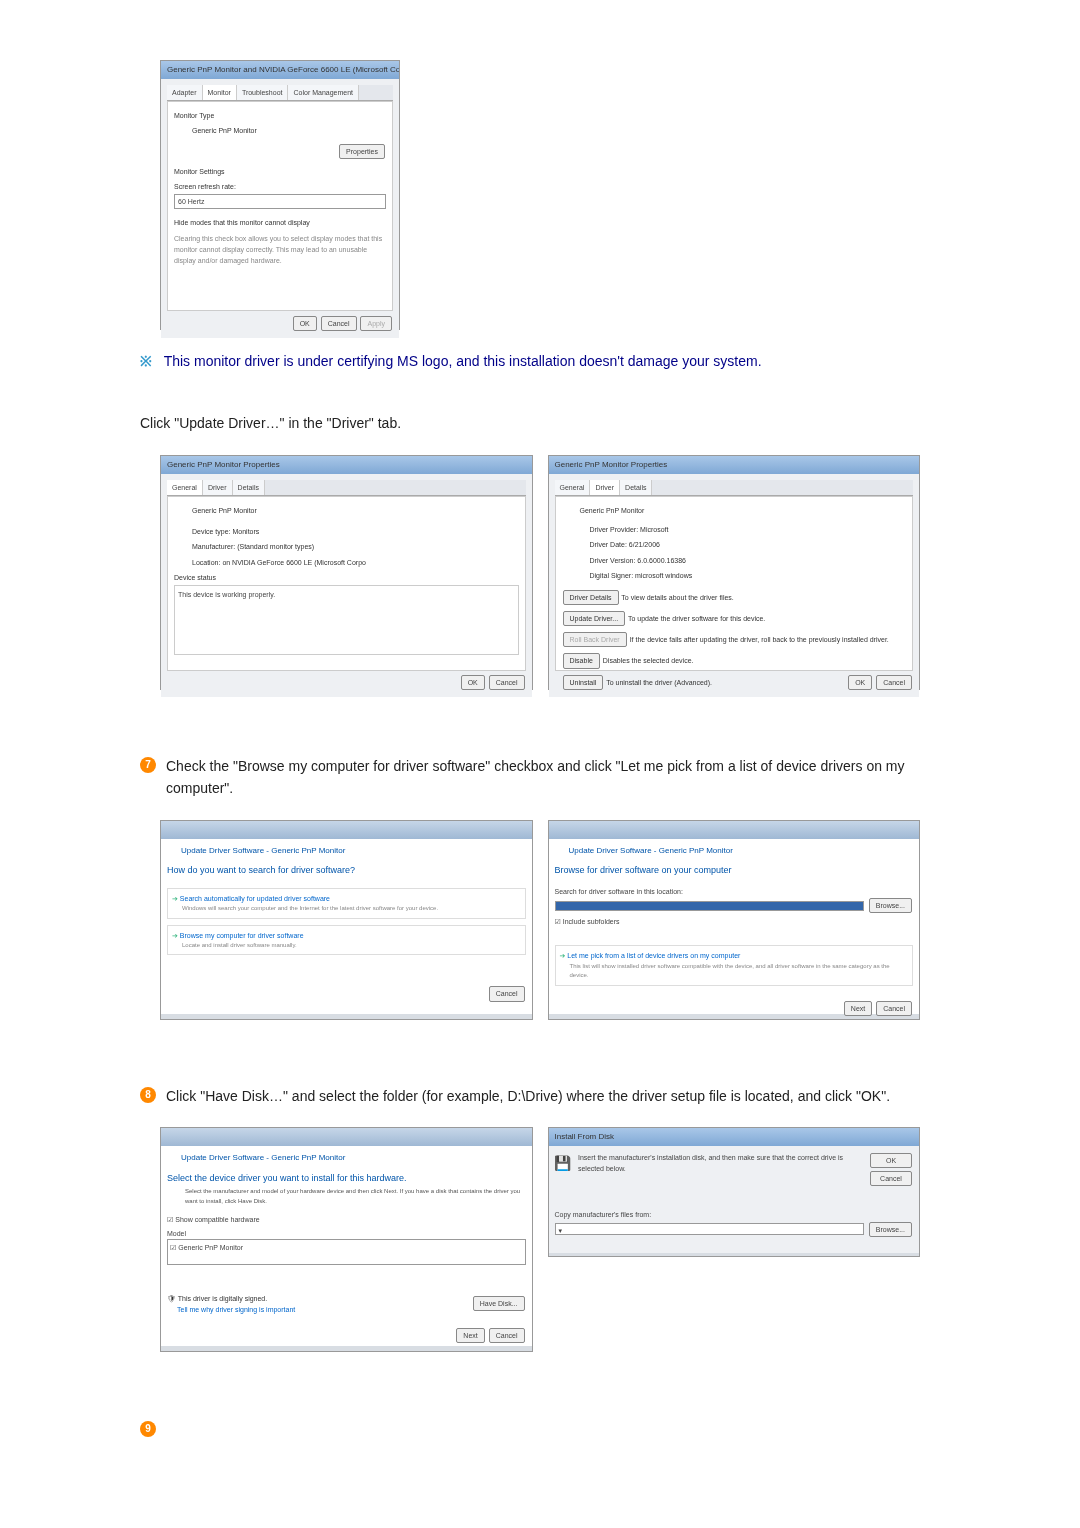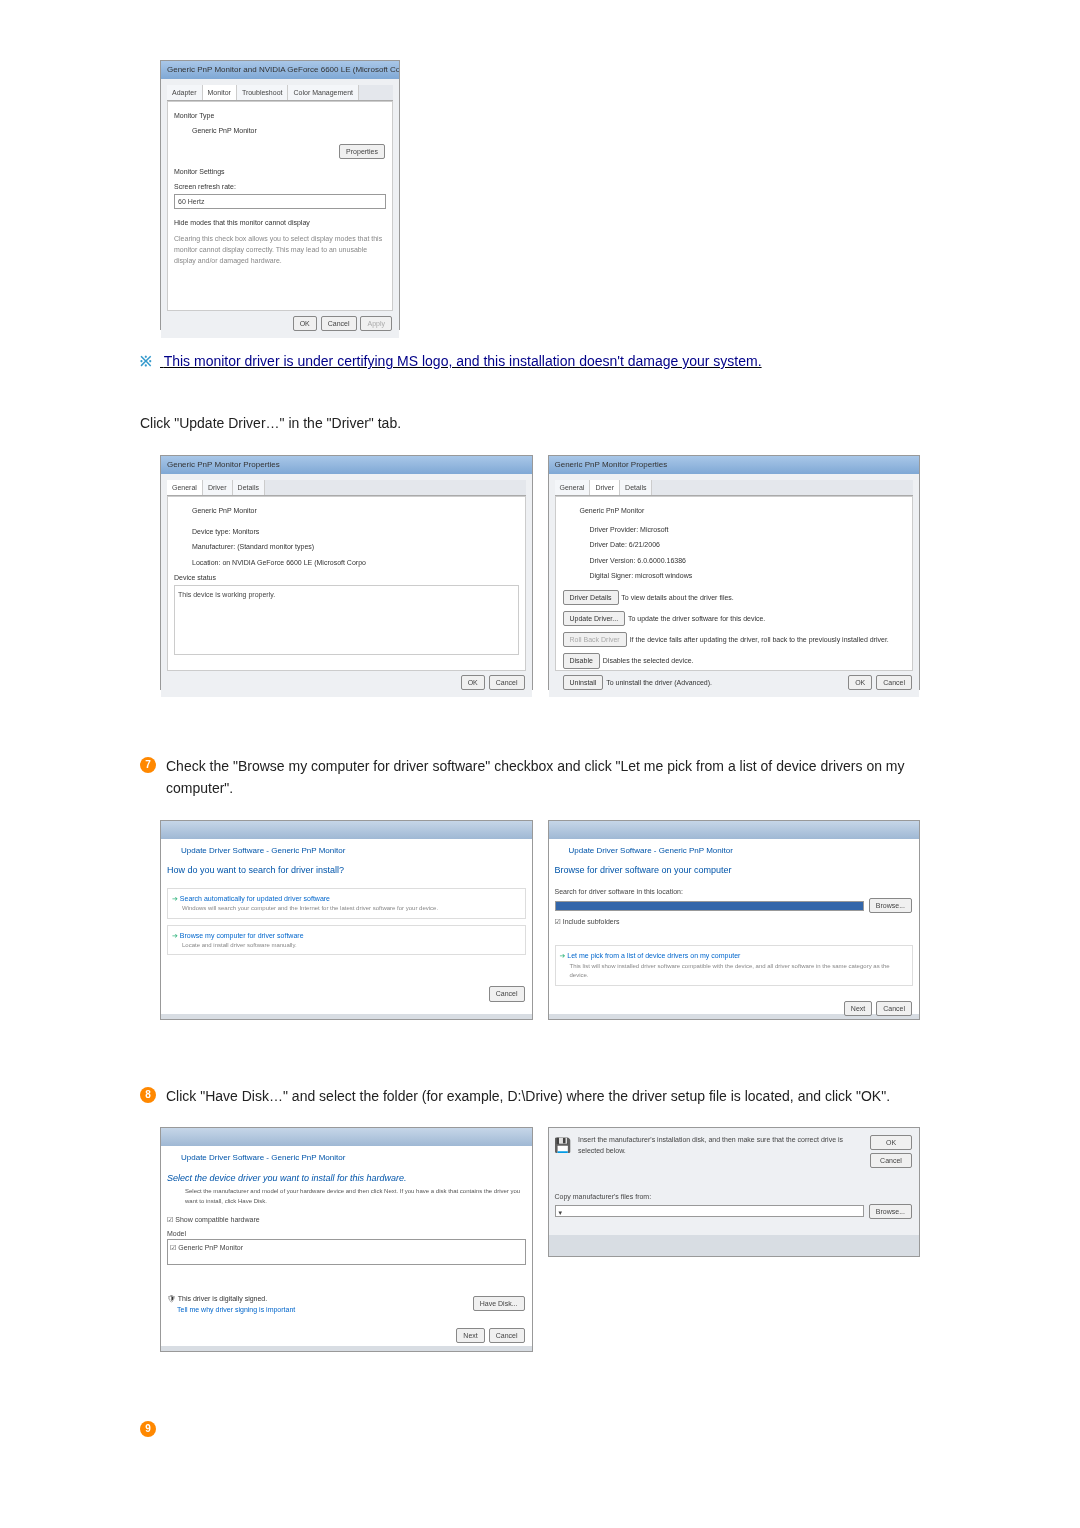--- a/index.html
+++ b/index.html
@@ -56,21 +56,20 @@
     }
     .text-link {
       color: #0000dd;
     }
     .text-body {
       color: #222;
     }
     .step-text {
       margin-left: 0px;
       margin-bottom: 10px;
-      text-decoration: underline;
     }
     .indented {
       margin-left: 28px;
     }
     .two-col {
       display: flex;
       gap: 15px;
       margin-left: 20px;
       margin-bottom: 25px;
     }
@@ -246,21 +245,21 @@
   <span class="orange-circle">7</span>
   <span class="text-body">Check the "Browse my computer for driver software" checkbox and click "Let me pick from a list of device drivers on my computer".</span>
 </div>
 
 <div class="two-col">
   <div class="screenshot col-shot wizard-frame">
     <div class="win-title" style="background:linear-gradient(#c6d6e8,#9fb8d4);"></div>
     <div class="win-body" style="background:#fff;height:175px;">
       <div class="text-blue-small" style="padding-left:14px;">Update Driver Software - Generic PnP Monitor</div>
       <div style="height:6px;"></div>
-      <div class="text-blue-small" style="font-size:9px;">How do you want to search for driver install?</div>
+      <div class="text-blue-small" style="font-size:9px;">How do you want to search for driver software?</div>
       <div style="height:10px;"></div>
       <div style="border:1px solid #ddd;padding:4px;margin-bottom:6px;">
         <div style="color:#0066cc;font-size:7px;"><span style="color:#4b8;">➔</span> <span>Search automatically for updated driver software</span></div>
         <div style="font-size:6px;color:#888;padding-left:10px;">Windows will search your computer and the Internet for the latest driver software for your device.</div>
       </div>
       <div style="border:1px solid #ddd;padding:4px;">
         <div style="color:#0066cc;font-size:7px;"><span style="color:#4b8;">➔</span> <span>Browse my computer for driver software</span></div>
         <div style="font-size:6px;color:#888;padding-left:10px;">Locate and install driver software manually.</div>
       </div>
       <div style="text-align:right;margin-top:30px;">
@@ -301,21 +300,21 @@
   <span class="orange-circle">8</span>
   <span class="text-body">Click "Have Disk…" and select the folder (for example, D:\Drive) where the driver setup file is located, and click "OK".</span>
 </div>
 
 <div class="two-col">
   <div class="screenshot col-shot" style="height:225px;">
     <div class="win-title" style="background:linear-gradient(#c6d6e8,#9fb8d4);"></div>
     <div class="win-body" style="background:#fff;height:200px;">
       <div class="text-blue-small" style="padding-left:14px;">Update Driver Software - Generic PnP Monitor</div>
       <div style="height:6px;"></div>
-      <div class="text-blue-small" style="font-size:9px;font-style:italic;">Select the device driver you want to install for this hardware.</div>
+      <div class="text-blue-small" style="font-size:9px;">Select the device driver you want to install for this hardware.</div>
       <div style="font-size:6px;color:#555;padding-left:18px;margin-top:2px;">Select the manufacturer and model of your hardware device and then click Next. If you have a disk that contains the driver you want to install, click Have Disk.</div>
       <div style="height:8px;"></div>
       <div style="font-size:7px;">☑ <span>Show compatible hardware</span></div>
       <div style="font-size:7px;margin-top:2px;">Model</div>
       <div style="border:1px solid #999;background:#fff;height:26px;font-size:7px;padding:2px;">☑ <span>Generic PnP Monitor</span></div>
       <div style="height:28px;"></div>
       <div style="display:flex;justify-content:space-between;align-items:center;">
         <div>
           <div style="font-size:7px;color:#333;">🛡 <span>This driver is digitally signed.</span></div>
           <div style="font-size:7px;color:#06c;padding-left:10px;">Tell me why driver signing is important</div>
@@ -323,20 +322,21 @@
         <span class="btn-tiny">Have Disk...</span>
       </div>
       <div style="text-align:right;margin-top:12px;">
         <span class="btn-tiny">Next</span>
         <span class="btn-tiny">Cancel</span>
       </div>
     </div>
   </div>
 
   <div class="screenshot col-shot" style="height:130px;">
+    <div class="win-title">Install From Disk</div>
     <div class="win-body" style="background:#eef0f3;height:107px;">
       <div style="display:flex;gap:6px;">
         <div style="font-size:14px;">💾</div>
         <div style="flex:1;font-size:7px;">Insert the manufacturer's installation disk, and then make sure that the correct drive is selected below.</div>
         <div>
           <div class="btn-tiny" style="display:block;margin-bottom:3px;width:42px;text-align:center;">OK</div>
           <div class="btn-tiny" style="display:block;width:42px;text-align:center;">Cancel</div>
         </div>
       </div>
       <div style="height:22px;"></div>

